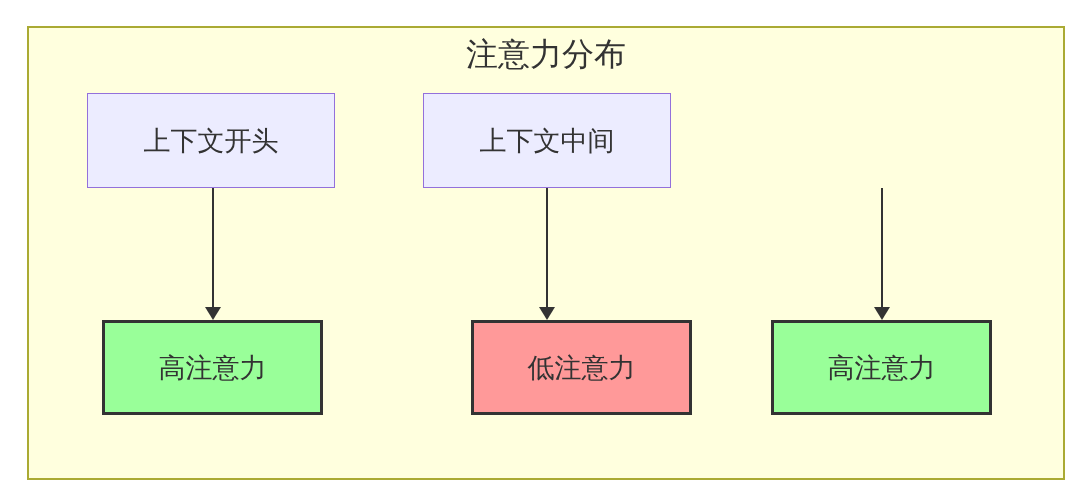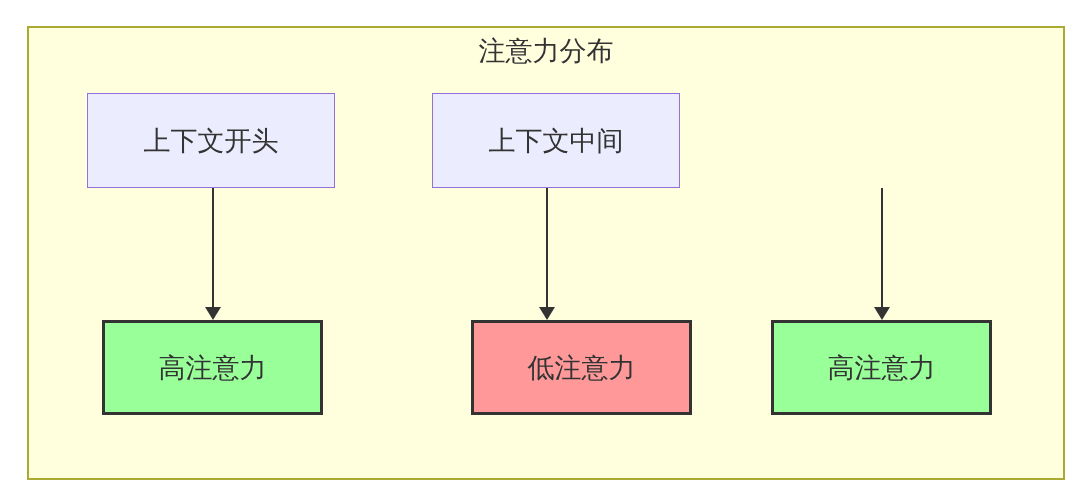--- a/index.html
+++ b/index.html
@@ -34,21 +34,21 @@
     height: 454px;
     background: var(--container-bg);
     border: 2px solid var(--container-border);
   }
   .subgraph-title {
     position: absolute;
     left: 0;
     top: 7px;
     width: 100%;
     text-align: center;
-    font-size: 27px;
+    font-size: 32px;
     line-height: 1.2;
     color: var(--text-color);
   }
   .node {
     position: absolute;
     display: flex;
     align-items: center;
     justify-content: center;
     font-size: 27px;
     line-height: 1;
@@ -62,21 +62,21 @@
     border: 1.5px solid var(--context-node-border);
   }
   .bottom-node {
     width: 221px;
     height: 95px;
     top: 320px;
     border: 3px solid var(--attention-node-border);
     align-items: center;
   }
   .top-node.pos-1 { left: 87px; }
-  .top-node.pos-2 { left: 432px; }
+  .top-node.pos-2 { left: 423px; }
   .top-node.pos-3 { left: 758px; }
   .bottom-node.pos-1 { left: 102px; }
   .bottom-node.pos-2 { left: 437px; margin-left: 34px; }
   .bottom-node.pos-3 { left: 771px; }
   .bottom-node.high { background: var(--high-attention-bg); }
   .bottom-node.low  { background: var(--low-attention-bg); }
   .arrow-line {
     position: absolute;
     top: 188px;
     width: 2px;

